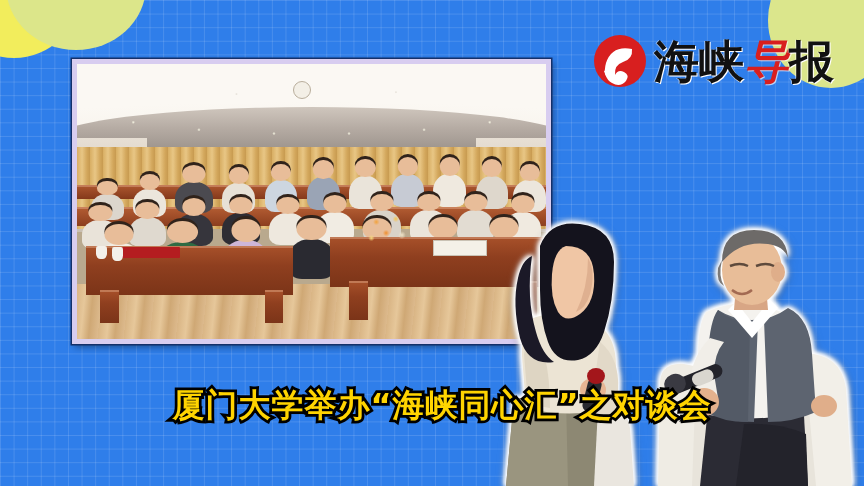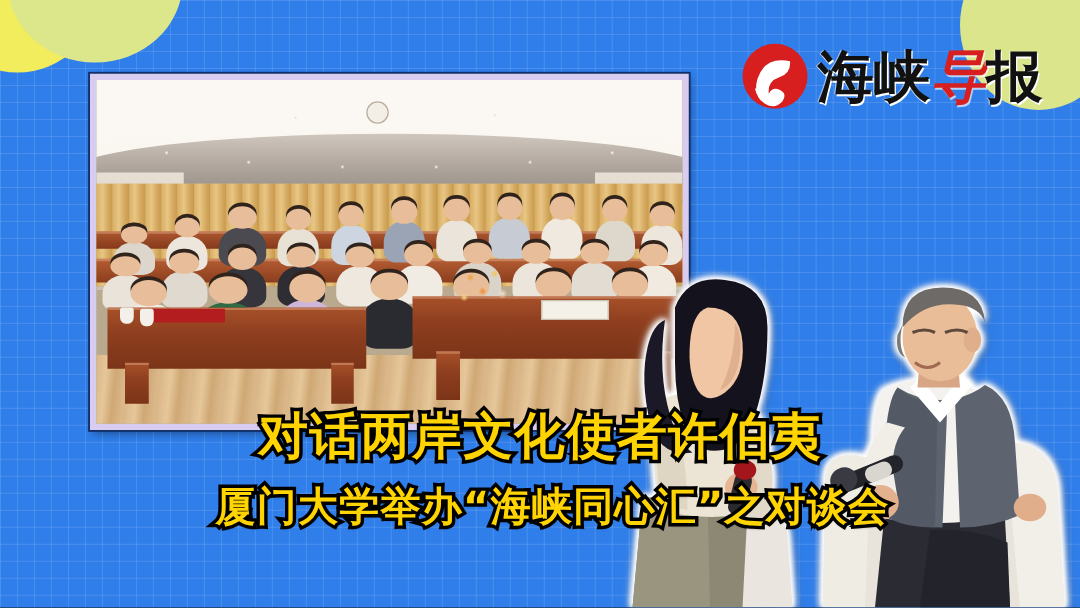--- a/index.html
+++ b/index.html
@@ -400,16 +400,15 @@
       <path d="M16 36 q2 8 10 10 q-12 2 -14 -8 z" fill="#ffffff"></path>
     </svg>
     <span class="logo-text">
       <span class="logo-ch">海</span>
       <span class="logo-ch">峡</span>
       <span class="logo-ch red">导</span>
       <span class="logo-ch">报</span>
     </span>
   </div>
 
-  <div class="caption caption-1">对话两岸文化使者许伯夷</div>
   <div class="caption caption-2">厦门大学举办“海峡同心汇”之对谈会</div>
 
 </div>
 
 </body></html>

